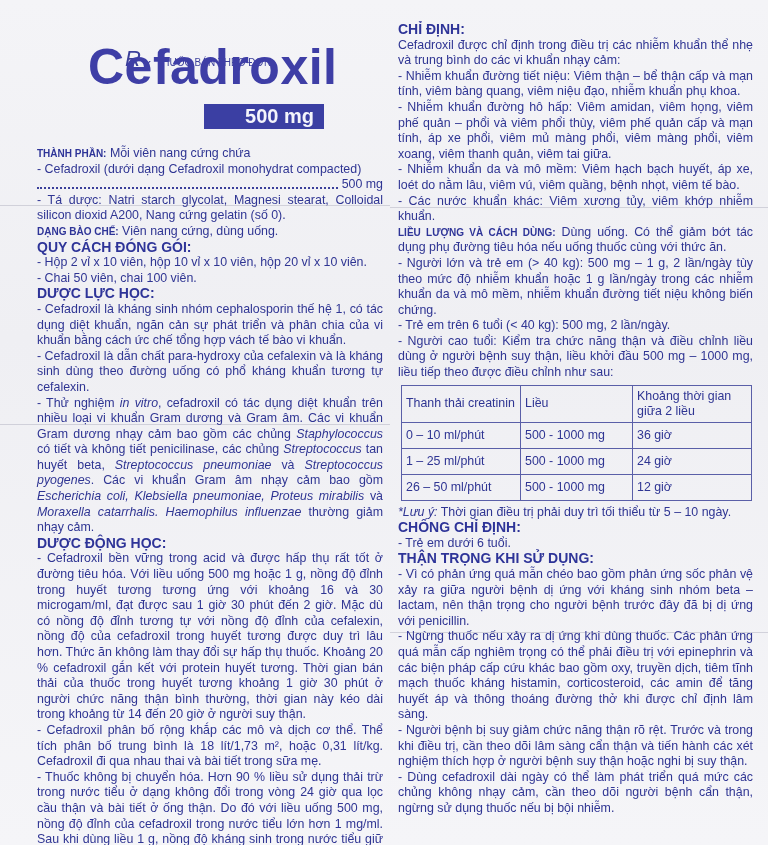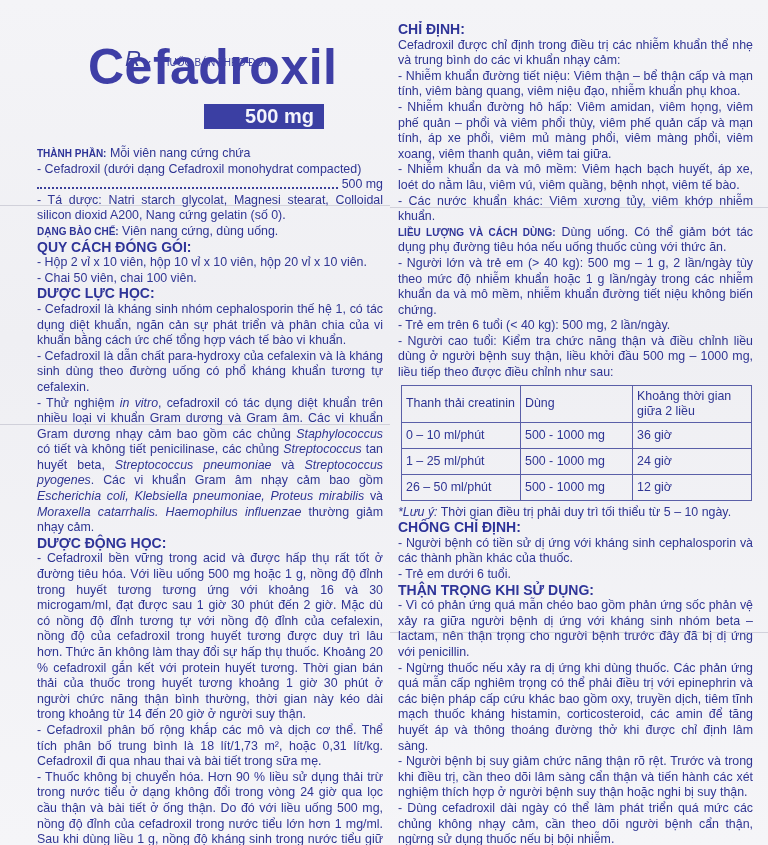--- a/index.html
+++ b/index.html
@@ -126,21 +126,21 @@
     <div>
       <p class="para"><span class="label">LIỀU LƯỢNG VÀ CÁCH DÙNG:</span><span> Dùng uống. Có thể giảm bớt tác dụng phụ đường tiêu hóa nếu uống thuốc cùng với thức ăn.</span></p>
       <p class="para">- Người lớn và trẻ em (&gt; 40 kg): 500 mg – 1 g, 2 lần/ngày tùy theo mức độ nhiễm khuẩn hoặc 1 g lần/ngày trong các nhiễm khuẩn da và mô mềm, nhiễm khuẩn đường tiết niệu không biến chứng.</p>
       <p class="para">- Trẻ em trên 6 tuổi (&lt; 40 kg): 500 mg, 2 lần/ngày.</p>
       <p class="para">- Người cao tuổi: Kiểm tra chức năng thận và điều chỉnh liều dùng ở người bệnh suy thận, liều khởi đầu 500 mg – 1000 mg, liều tiếp theo được điều chỉnh như sau:</p>
 
       <table class="dose">
         <tbody>
             <tr>
           <th style="width:34%">Thanh thải creatinin</th>
-          <th style="width:32%">Dùng</th>
+          <th style="width:32%">Liều</th>
           <th style="width:34%">Khoảng thời gian giữa 2 liều</th>
         </tr>
         <tr>
           <td>0 – 10 ml/phút</td>
           <td>500 - 1000 mg</td>
           <td>36 giờ</td>
         </tr>
         <tr>
           <td>1 – 25 ml/phút</td>
           <td>500 - 1000 mg</td>
@@ -152,21 +152,20 @@
           <td>12 giờ</td>
         </tr>
       </tbody>
         </table>
 
       <p class="para"><span class="italic">*Lưu ý:</span><span> Thời gian điều trị phải duy trì tối thiểu từ 5 – 10 ngày.</span></p>
     </div>
 
     <div>
       <div class="heading">CHỐNG CHỈ ĐỊNH:</div>
-      <p class="para">- Người bệnh có tiền sử dị ứng với kháng sinh cephalosporin và các thành phần khác của thuốc.</p>
       <p class="para">- Trẻ em dưới 6 tuổi.</p>
     </div>
 
     <div>
       <div class="heading">THẬN TRỌNG KHI SỬ DỤNG:</div>
       <p class="para">- Vì có phản ứng quá mẫn chéo bao gồm phản ứng sốc phản vệ xảy ra giữa người bệnh dị ứng với kháng sinh nhóm beta – lactam, nên thận trọng cho người bệnh trước đây đã bị dị ứng với penicillin.</p>
       <p class="para">- Ngừng thuốc nếu xảy ra dị ứng khi dùng thuốc. Các phản ứng quá mẫn cấp nghiêm trọng có thể phải điều trị với epinephrin và các biện pháp cấp cứu khác bao gồm oxy, truyền dịch, tiêm tĩnh mạch thuốc kháng histamin, corticosteroid, các amin để tăng huyết áp và thông thoáng đường thở khi được chỉ định lâm sàng.</p>
       <p class="para">- Người bệnh bị suy giảm chức năng thận rõ rệt. Trước và trong khi điều trị, cần theo dõi lâm sàng cẩn thận và tiến hành các xét nghiệm thích hợp ở người bệnh suy thận hoặc nghi bị suy thận.</p>
       <p class="para">- Dùng cefadroxil dài ngày có thể làm phát triển quá mức các chủng không nhạy cảm, cần theo dõi người bệnh cẩn thận, ngừng sử dụng thuốc nếu bị bội nhiễm.</p>
     </div>

